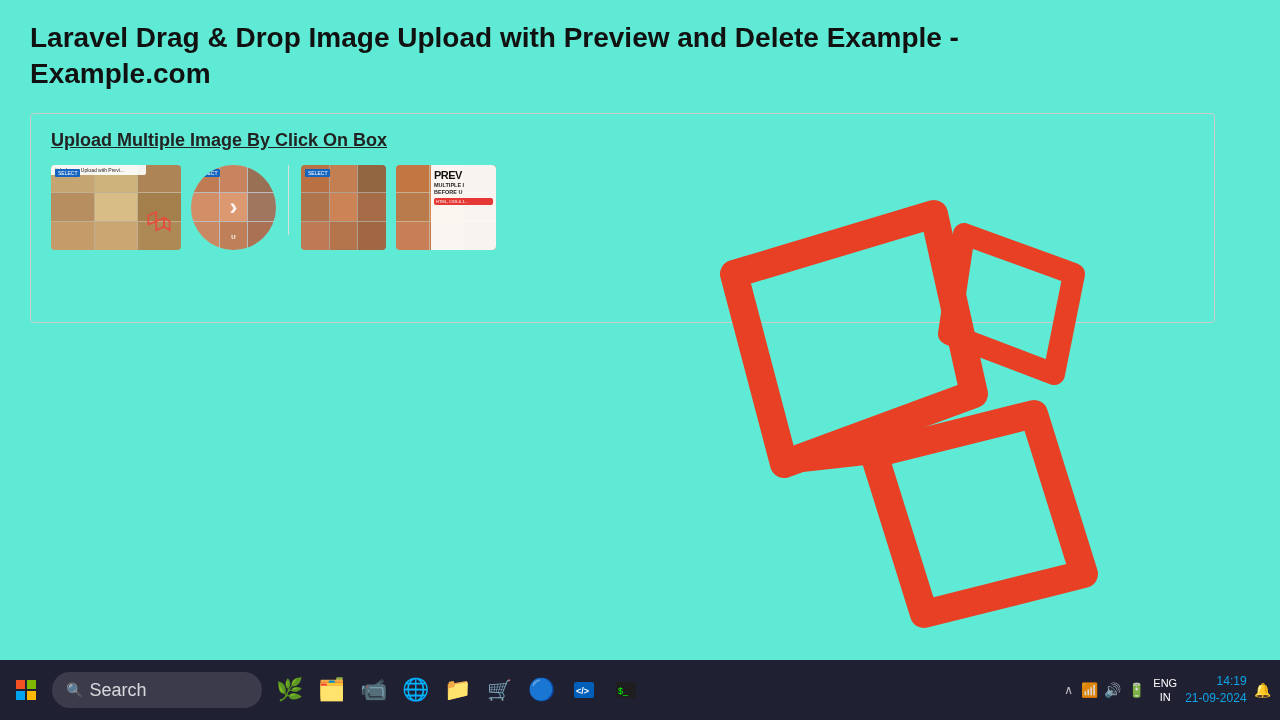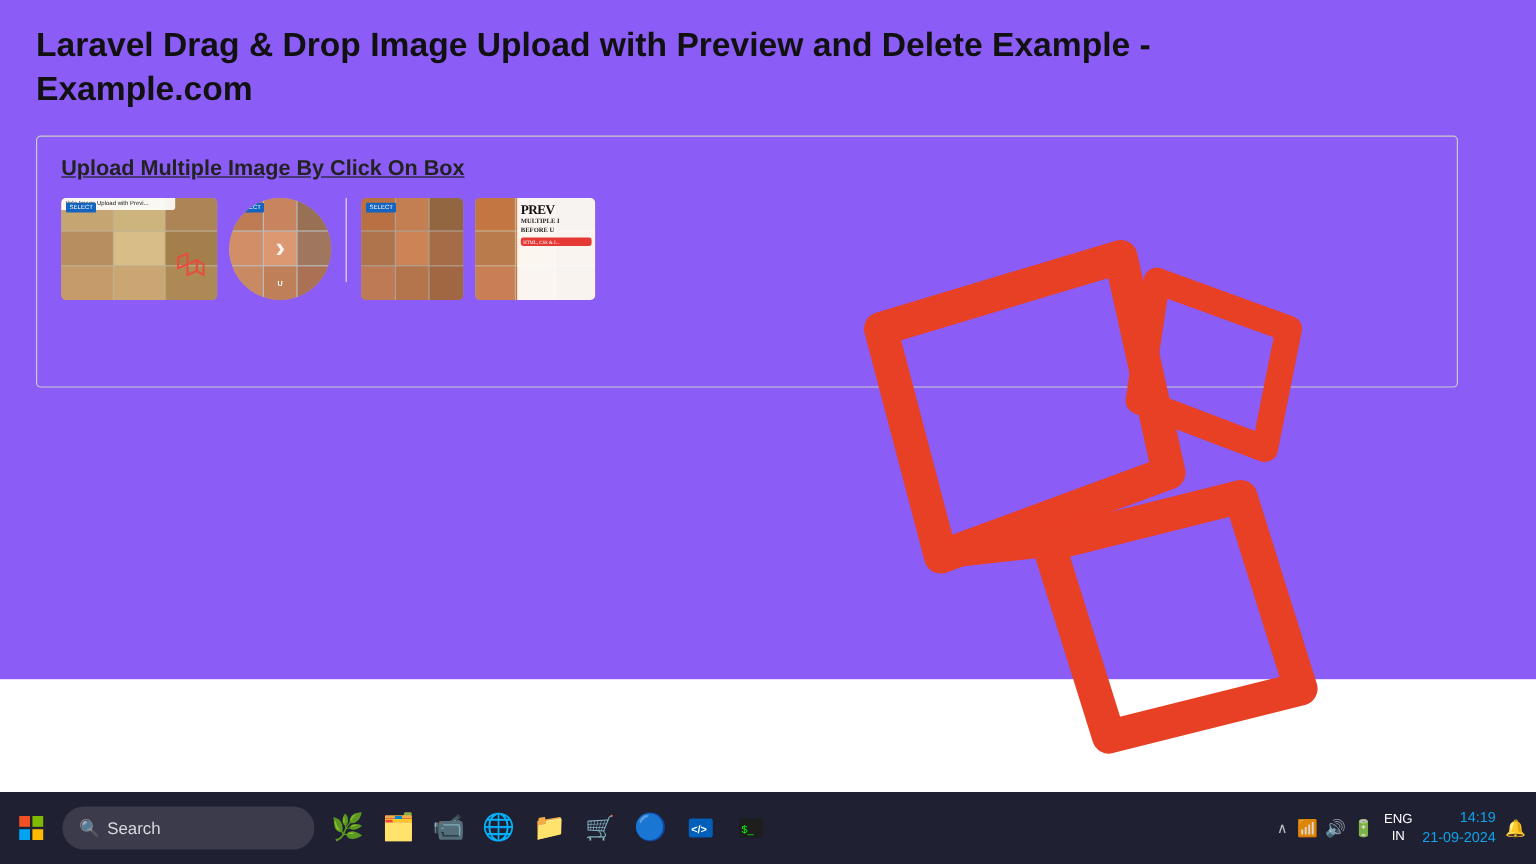--- a/index.html
+++ b/index.html
@@ -8,22 +8,22 @@
       height: 720px;
       overflow: hidden;
       font-family: 'Segoe UI', Arial, sans-serif;
       background: #fff;
       position: relative;
     }
 
     
     .main-content {
       width: 100%;
-      height: 566px;
-      background: #8b5cf6;
+      height: 660px;
+      background: #5eead4;
       padding: 20px 30px;
       position: relative;
     }
 
     .page-title {
       font-size: 28px;
       font-weight: 700;
       color: #111;
       line-height: 1.3;
       margin-bottom: 20px;
@@ -113,21 +113,21 @@
       cursor: pointer;
     }
 
     .search-icon-small {
       color: rgba(255,255,255,0.7);
       font-size: 14px;
     }
 
     .search-text {
       color: rgba(255,255,255,0.8);
-      font-size: 14px;
+      font-size: 18px;
     }
 
     .taskbar-apps {
       display: flex;
       align-items: center;
       gap: 2px;
       margin-left: 4px;
     }
 
     .taskbar-app {
@@ -314,21 +314,21 @@
           <div class="thumb-cell"></div>
           <div class="thumb-cell"></div>
           <div class="thumb-cell"></div>
           <div class="thumb-cell"></div>
           <div class="thumb-cell"></div>
           <div class="thumb-cell"></div>
           <div class="thumb-cell"></div>
           <div class="thumb-cell"></div>
         </div>
 
-        <div style="position:absolute;top:0;right:0;width:65px;height:100%;background:rgba(255,255,255,0.92);padding:4px 3px;display:flex;flex-direction:column;gap:1px;font-family:Liberation Serif, serif;">
+        <div style="position:absolute;top:0;right:0;width:65px;height:100%;background:rgba(255,255,255,0.92);padding:4px 3px;display:flex;flex-direction:column;gap:1px;">
           <div style="font-size:11px;font-weight:900;color:#111;letter-spacing:-0.5px;">PREV</div>
           <div style="font-size:5.5px;font-weight:700;color:#222;">MULTIPLE I</div>
           <div style="font-size:5.5px;font-weight:700;color:#222;">BEFORE U</div>
           <div style="background:#e53935;color:#fff;font-size:4px;padding:1px 2px;border-radius:2px;margin-top:2px;">HTML, CSS &amp; J...</div>
         </div>
       </div>
 
     </div>
 
     <div class="laravel-logo-bg">

